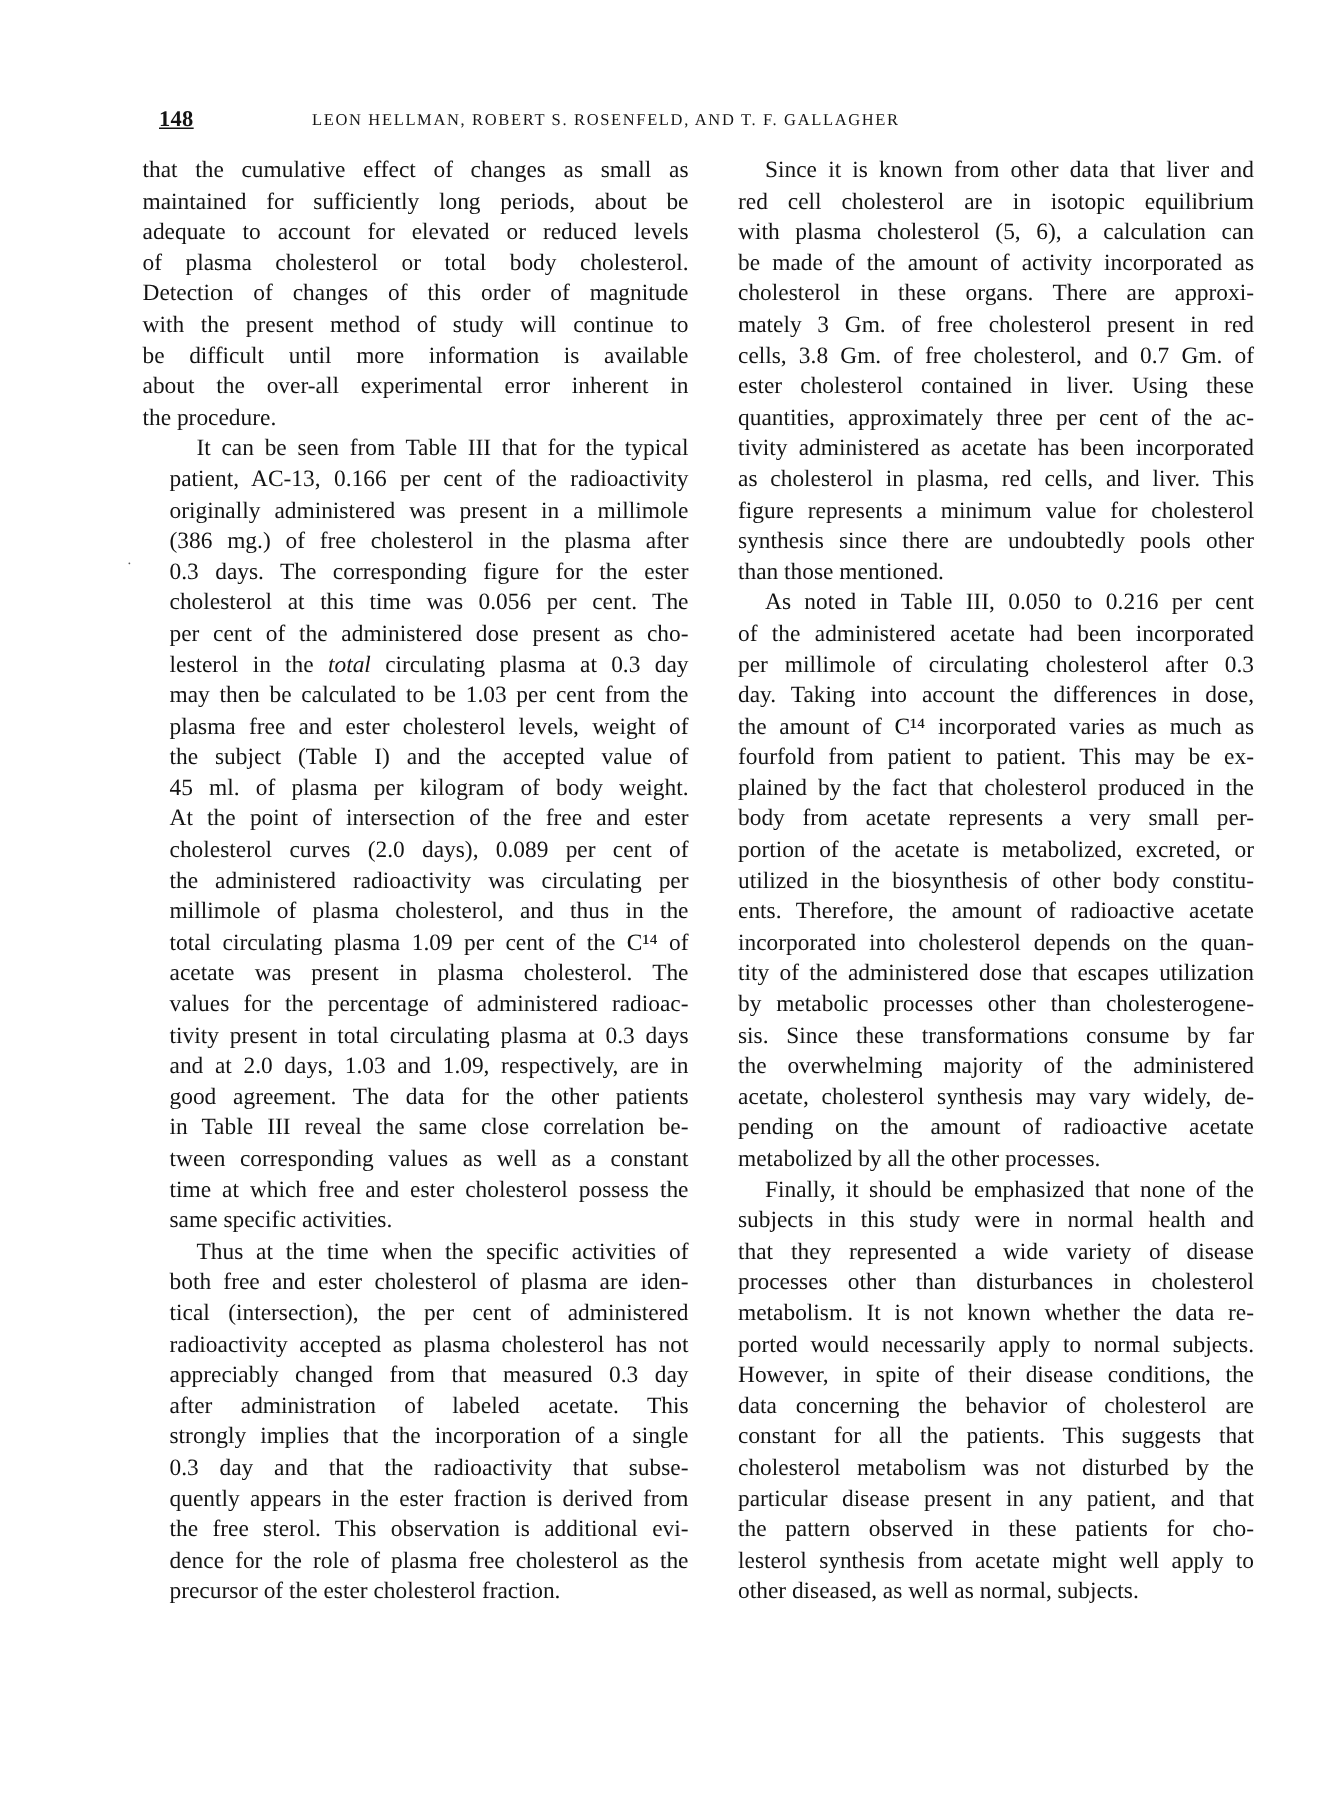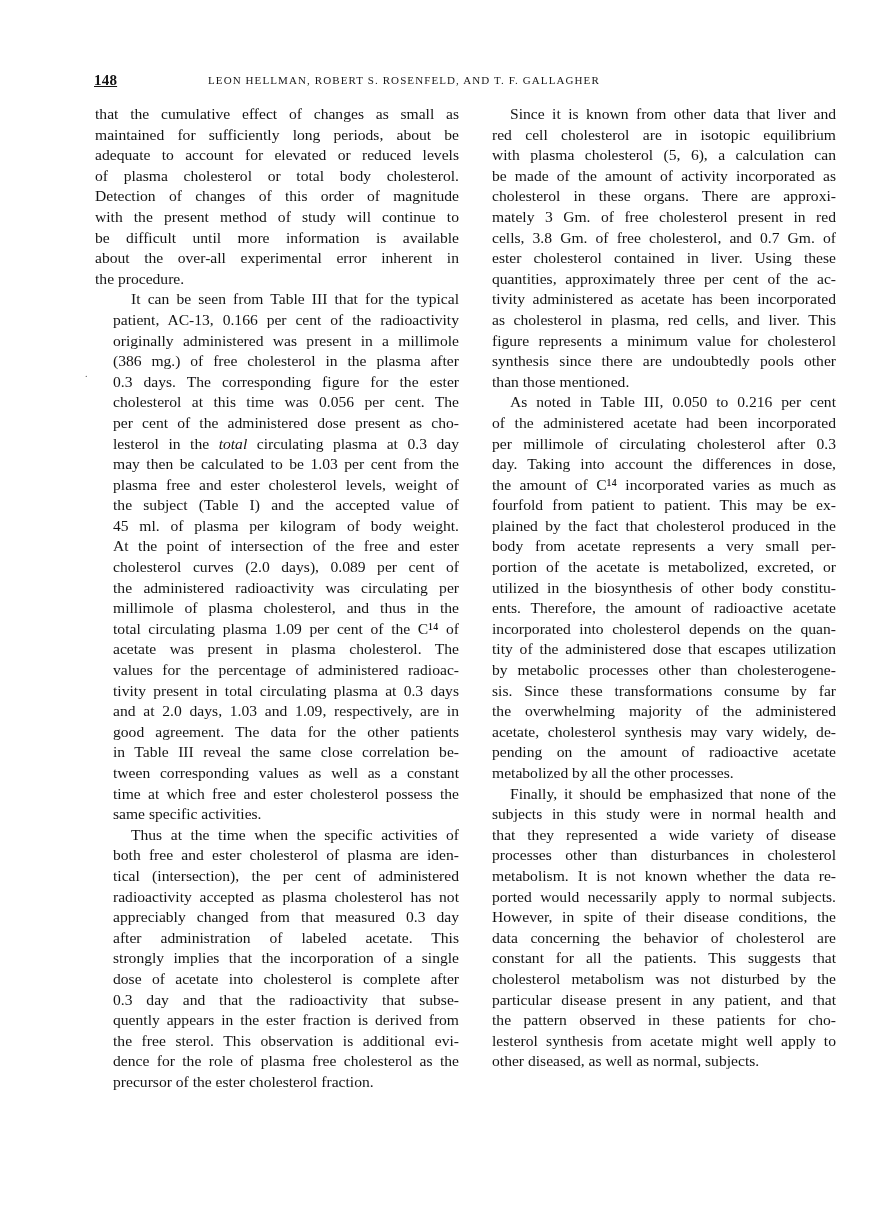--- a/index.html
+++ b/index.html
@@ -6,21 +6,21 @@
     body {
       width: 890px; height: 1209px; position: relative; overflow: hidden;
       font-family: "Liberation Serif", "DejaVu Serif", serif;
       color: #141414;
     }
     .running-head {
       position: absolute; top: 72px; left: 94px; width: 740px; height: 20px;
       font-size: 13px;
     }
     .page-number {
-      position: absolute; left: 0; top: 0; font-weight: bold; font-size: 15px;
+      position: absolute; left: 12px; top: 0; font-weight: bold; font-size: 15px;
       letter-spacing: 0.2px;
       text-decoration: underline;
     }
     .authors {
       position: absolute; left: 114px; top: 2px; font-size: 11px;
       letter-spacing: 1.1px; font-variant: small-caps; text-transform: uppercase;
     }
     .column {
       position: absolute; top: 104px; width: 364px;
       font-size: 15.6px; line-height: 20.6px; text-align: justify;
@@ -87,21 +87,20 @@
       <span class="line last">same specific activities.</span>
     </p>
     <p class="indent">
       <span class="line" style="padding-left: 18px;">Thus at the time when the specific activities of</span>
       <span class="line">both free and ester cholesterol of plasma are iden-</span>
       <span class="line">tical (intersection), the per cent of administered</span>
       <span class="line">radioactivity accepted as plasma cholesterol has not</span>
       <span class="line">appreciably changed from that measured 0.3 day</span>
       <span class="line">after administration of labeled acetate.  This</span>
       <span class="line">strongly implies that the incorporation of a single</span>
-      <span class="line">dose of acetate into cholesterol is complete after</span>
       <span class="line">0.3 day and that the radioactivity that subse-</span>
       <span class="line">quently appears in the ester fraction is derived from</span>
       <span class="line">the free sterol.  This observation is additional evi-</span>
       <span class="line">dence for the role of plasma free cholesterol as the</span>
       <span class="line last">precursor of the ester cholesterol fraction.</span>
     </p>
   </div>
 <div class="column col-right" id="col-right">
     <p class="indent">
       <span class="line" style="padding-left: 18px;">Since it is known from other data that liver and</span>

